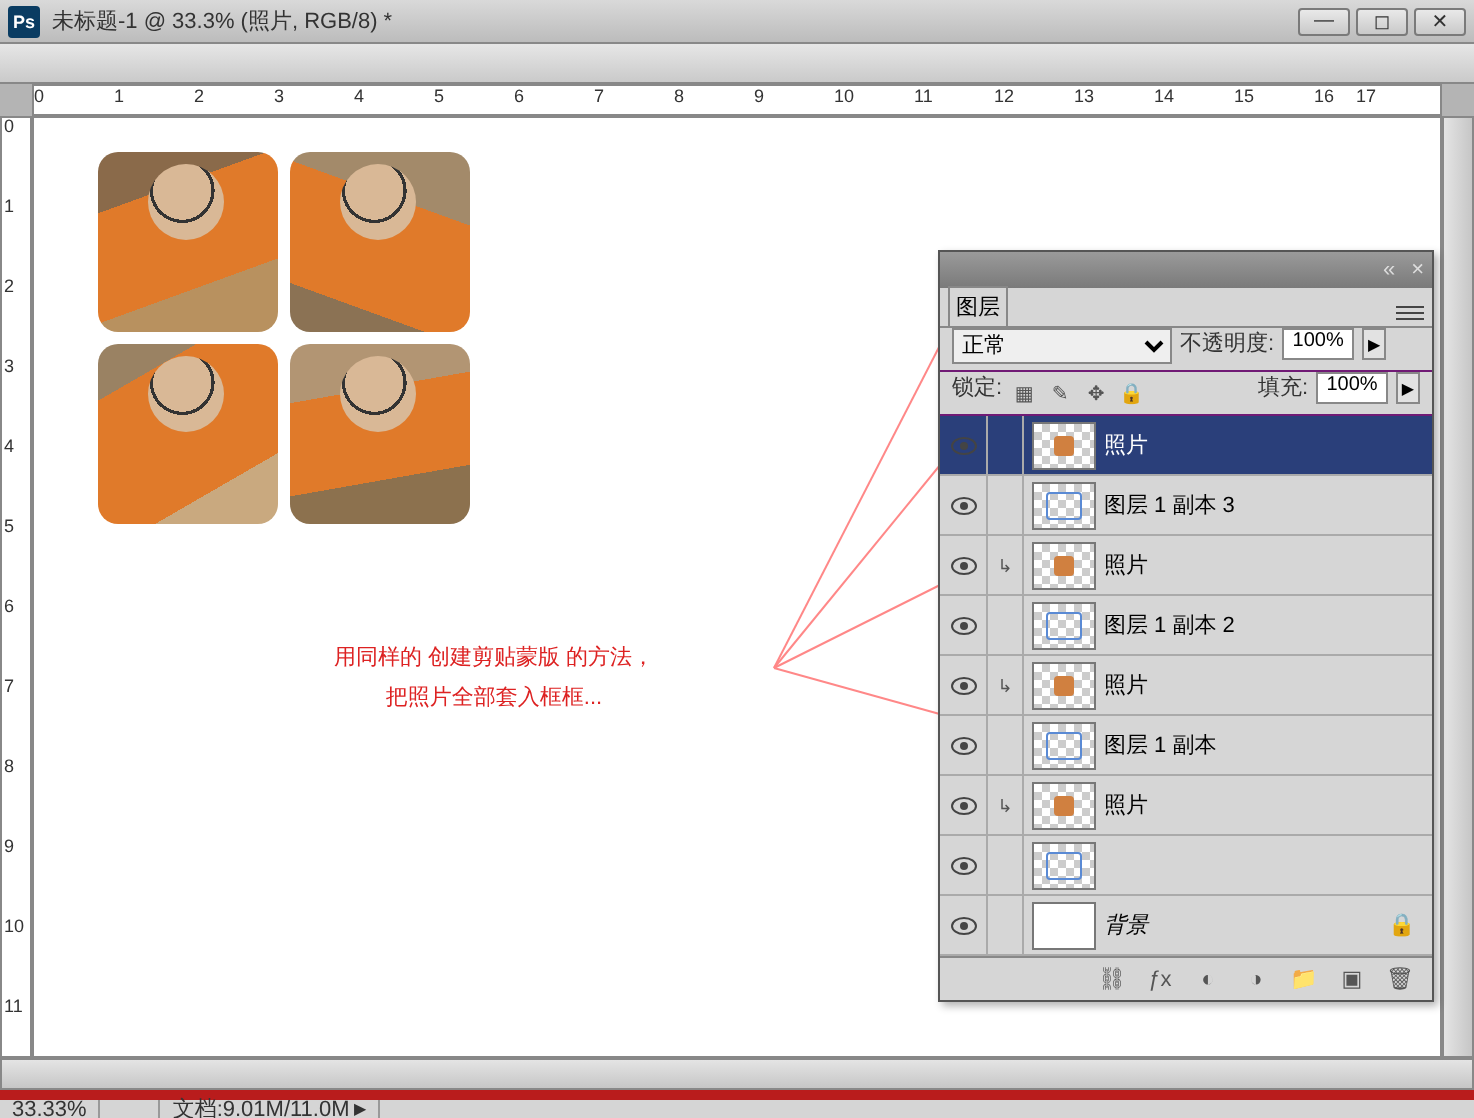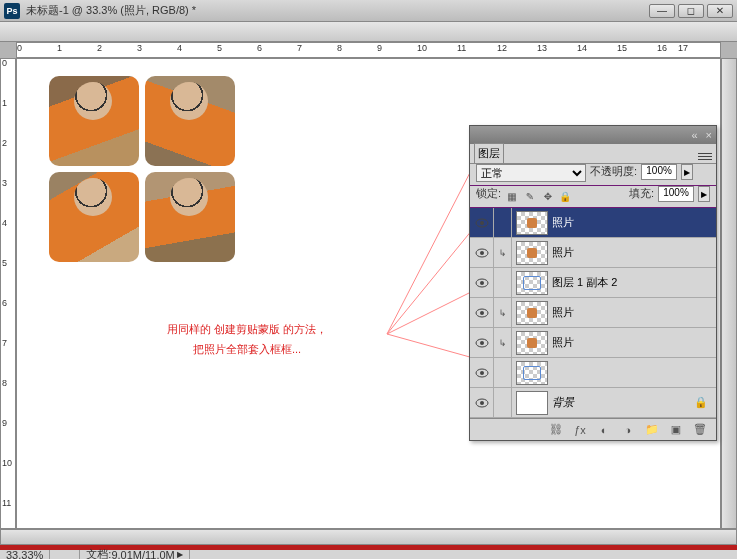--- a/index.html
+++ b/index.html
@@ -191,20 +191,35 @@
         </div>
         <div class="lname">照片</div>
       </div>
       <div class="layer">
         <div class="eye">
           <svg viewBox="0 0 14 10">
             <ellipse cx="7" cy="5" rx="6" ry="4" fill="none" stroke="#444"></ellipse>
             <circle cx="7" cy="5" r="2" fill="#444"></circle>
           </svg>
         </div>
+        <div class="linkcol"></div>
+        <div class="thumb-wrap">
+          <div class="thumb checker">
+            <div class="frame"></div>
+          </div>
+        </div>
+        <div class="lname">图层 1 副本 3</div>
+      </div>
+      <div class="layer">
+        <div class="eye">
+          <svg viewBox="0 0 14 10">
+            <ellipse cx="7" cy="5" rx="6" ry="4" fill="none" stroke="#444"></ellipse>
+            <circle cx="7" cy="5" r="2" fill="#444"></circle>
+          </svg>
+        </div>
         <div class="linkcol">↳</div>
         <div class="thumb-wrap">
           <div class="thumb checker">
             <div class="dot"></div>
           </div>
         </div>
         <div class="lname">照片</div>
       </div>
       <div class="layer">
         <div class="eye">
@@ -228,20 +243,35 @@
             <circle cx="7" cy="5" r="2" fill="#444"></circle>
           </svg>
         </div>
         <div class="linkcol">↳</div>
         <div class="thumb-wrap">
           <div class="thumb checker">
             <div class="dot"></div>
           </div>
         </div>
         <div class="lname">照片</div>
+      </div>
+      <div class="layer">
+        <div class="eye">
+          <svg viewBox="0 0 14 10">
+            <ellipse cx="7" cy="5" rx="6" ry="4" fill="none" stroke="#444"></ellipse>
+            <circle cx="7" cy="5" r="2" fill="#444"></circle>
+          </svg>
+        </div>
+        <div class="linkcol"></div>
+        <div class="thumb-wrap">
+          <div class="thumb checker">
+            <div class="frame"></div>
+          </div>
+        </div>
+        <div class="lname">图层 1 副本</div>
       </div>
       <div class="layer">
         <div class="eye">
           <svg viewBox="0 0 14 10">
             <ellipse cx="7" cy="5" rx="6" ry="4" fill="none" stroke="#444"></ellipse>
             <circle cx="7" cy="5" r="2" fill="#444"></circle>
           </svg>
         </div>
         <div class="linkcol">↳</div>
         <div class="thumb-wrap">

